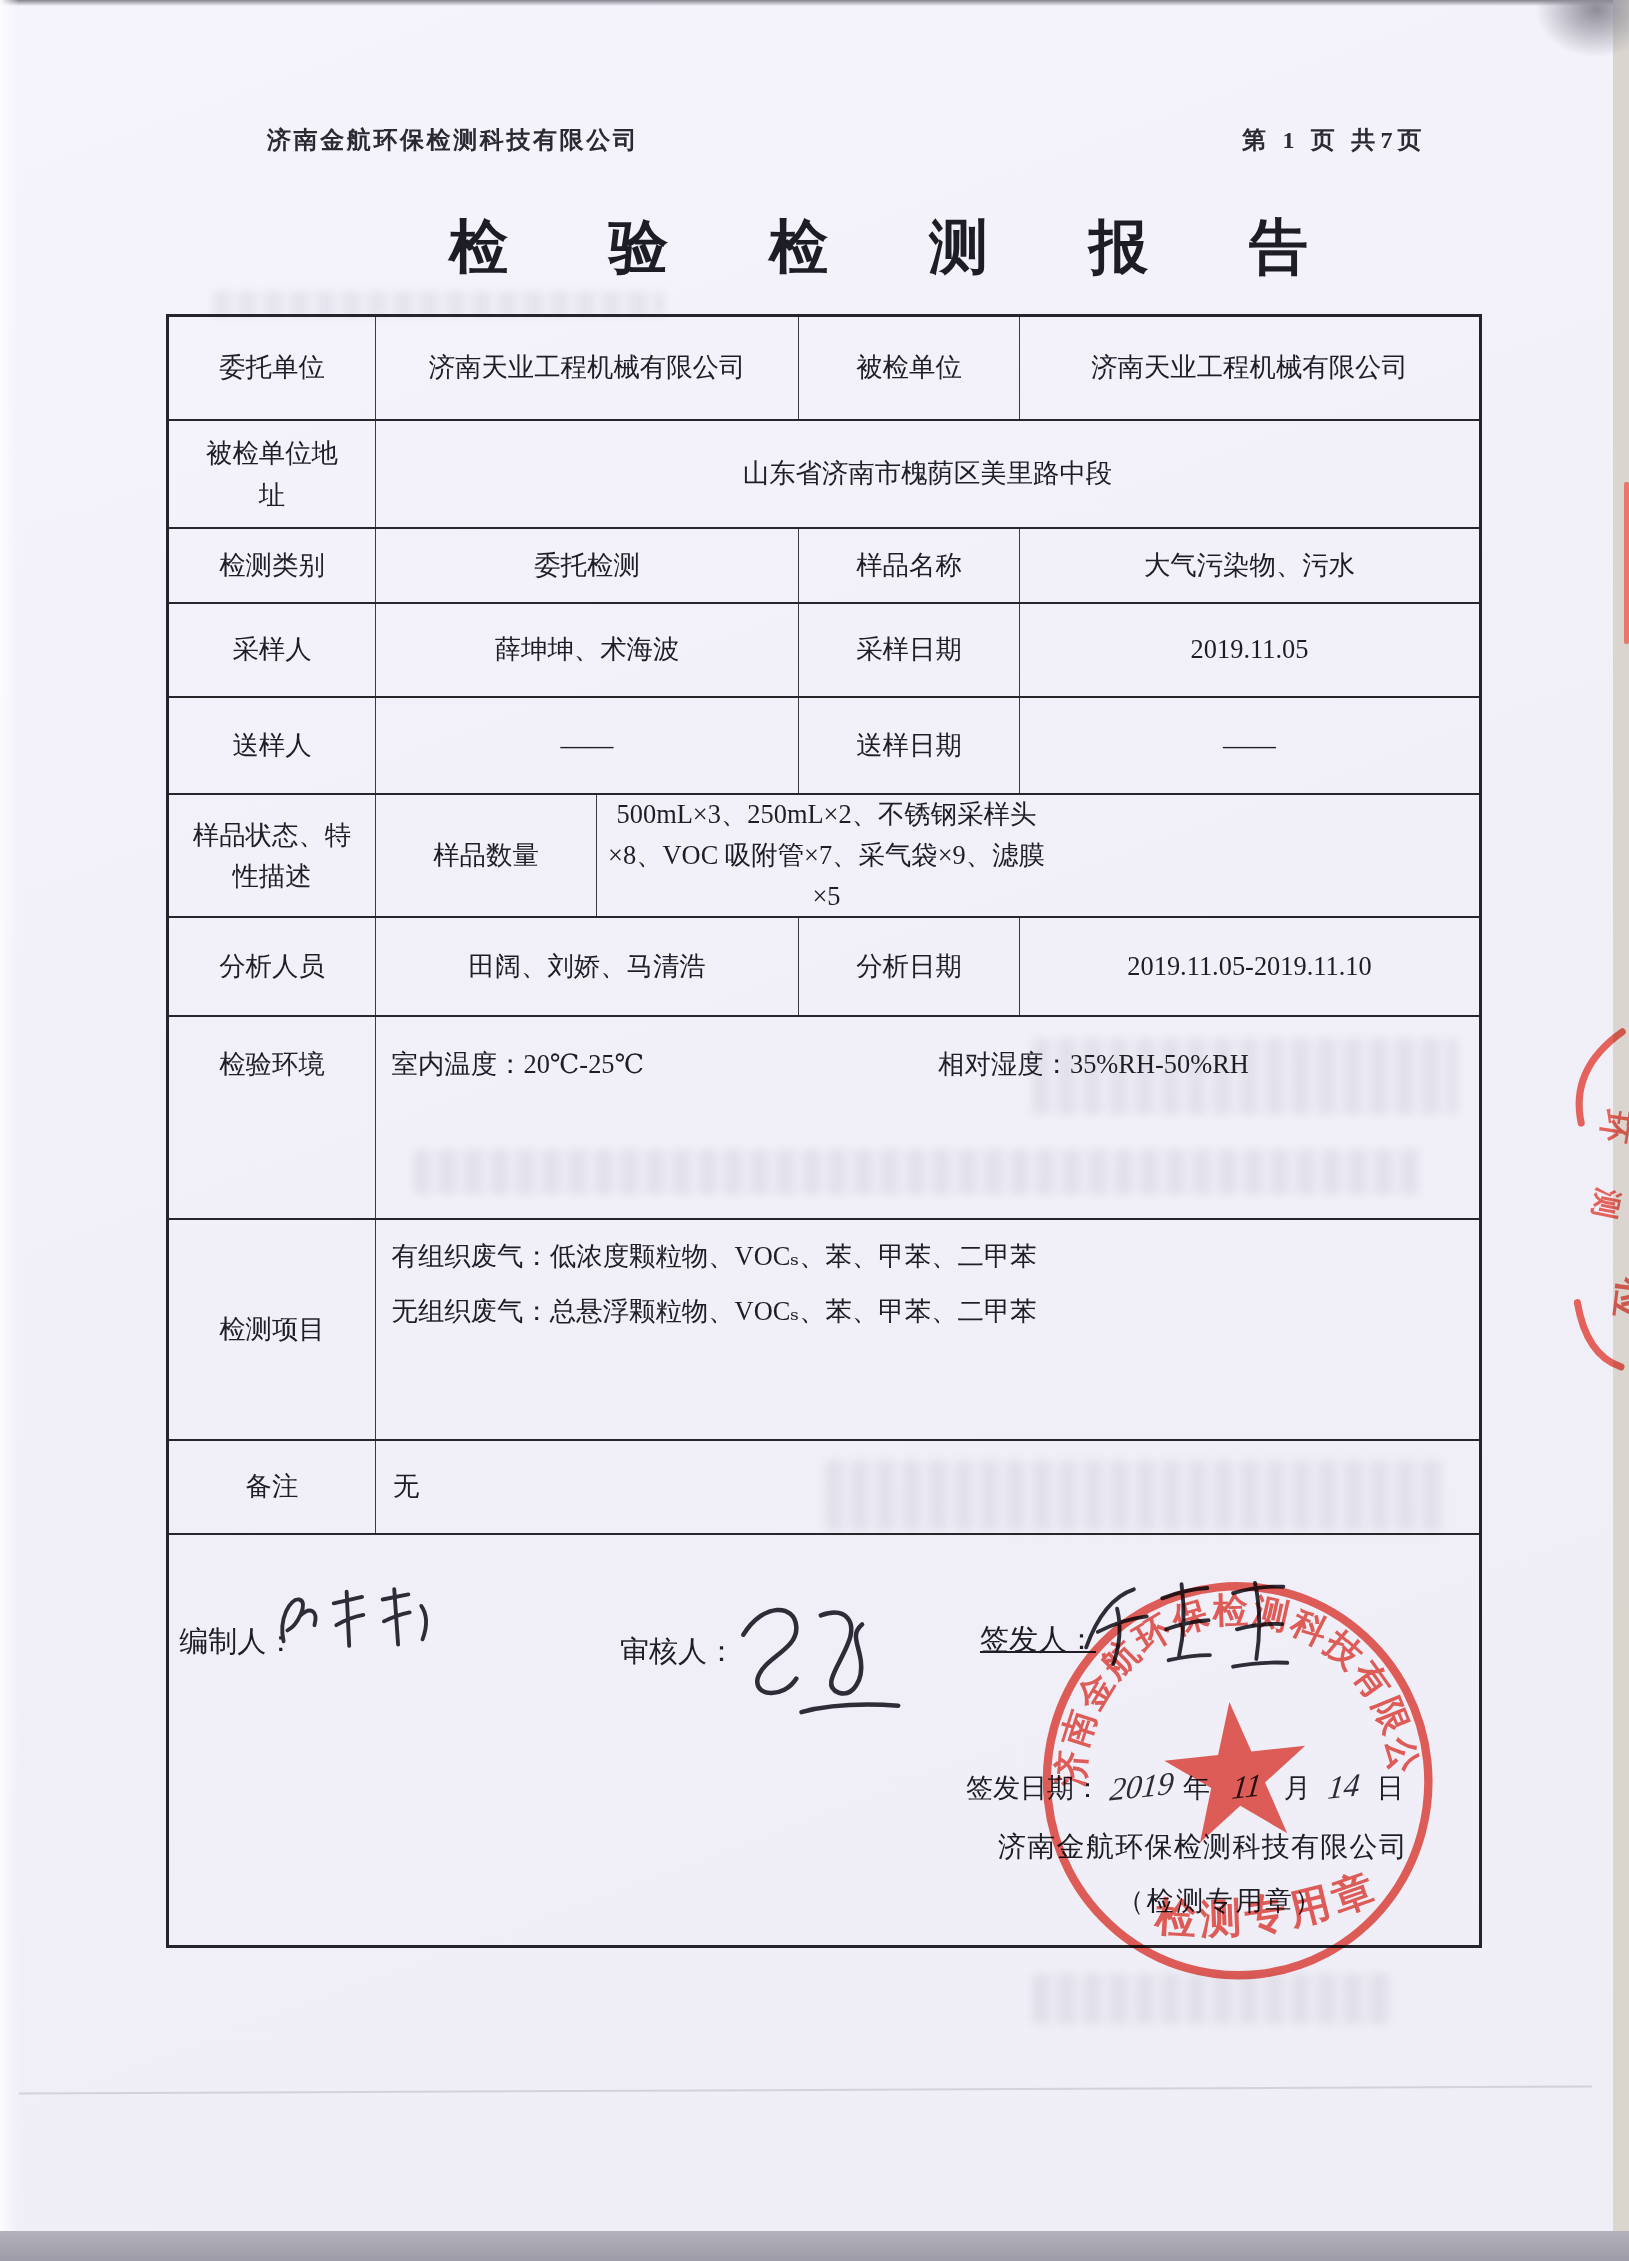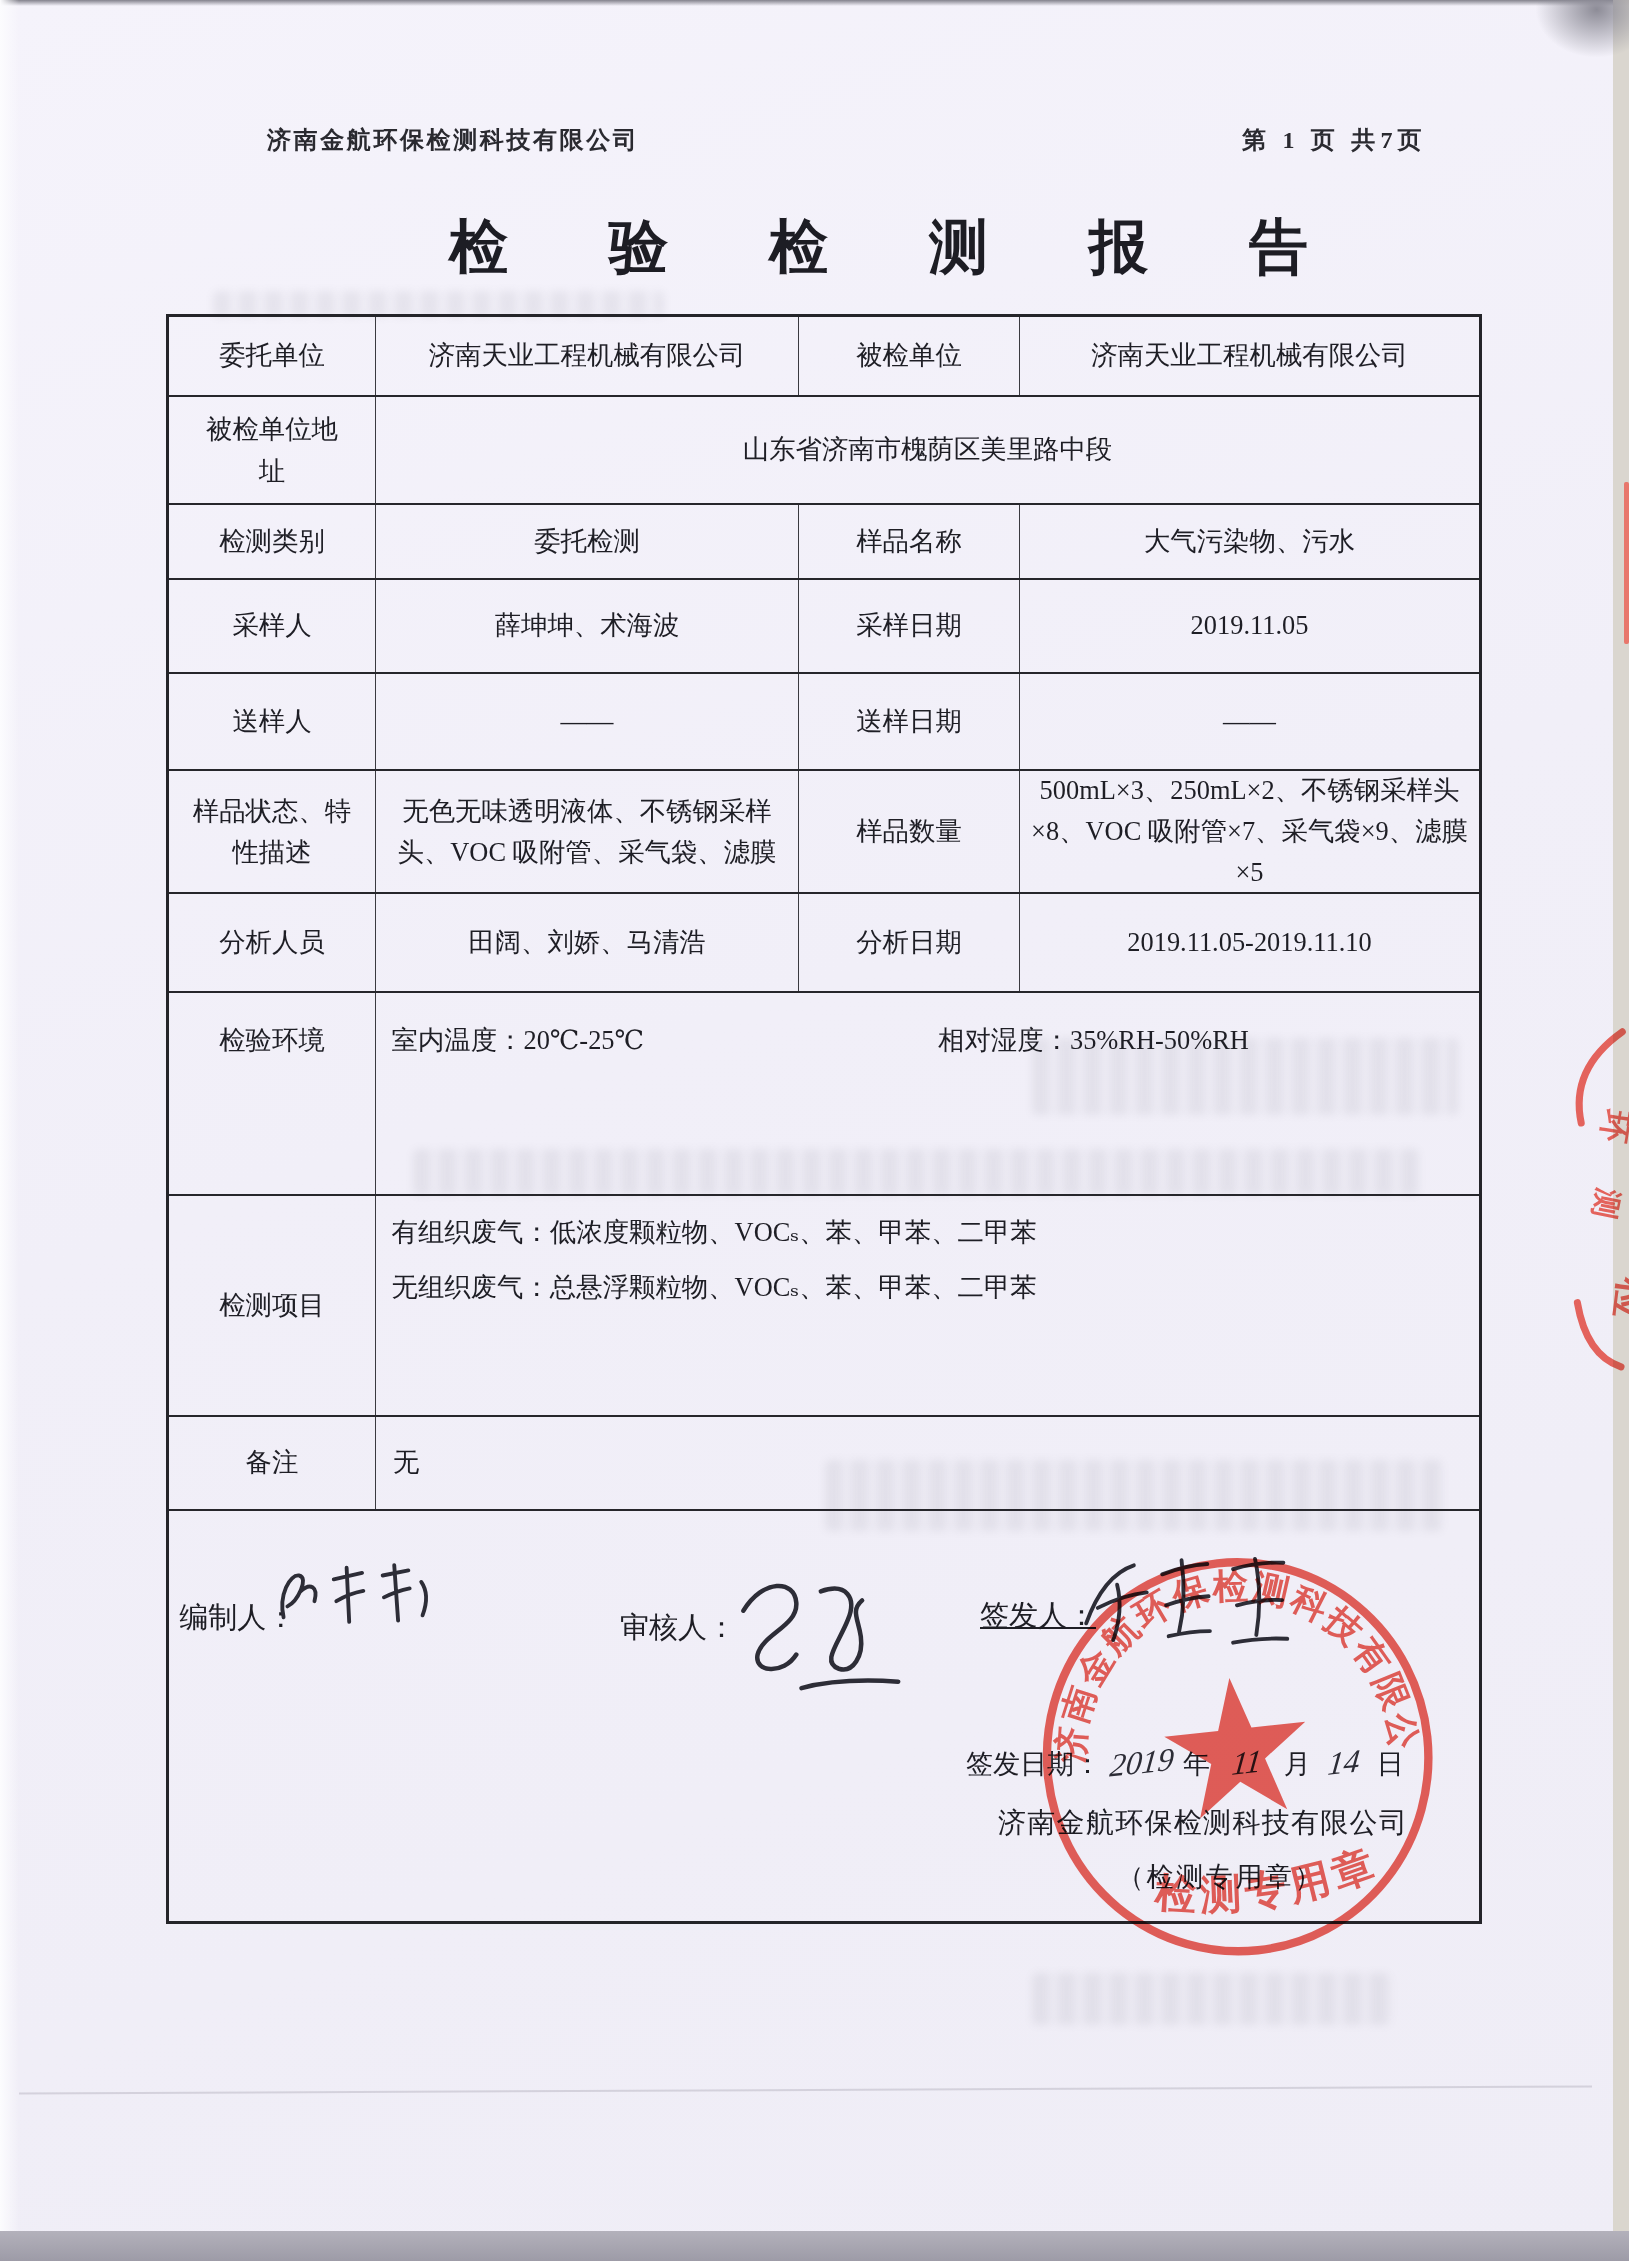--- a/index.html
+++ b/index.html
@@ -42,21 +42,21 @@
         font-size:26.4px;line-height:1.5;text-align:center;color:#1e1e25;
         padding:3.9px 7.7px;}
   .cell + .cell{border-left:1.9px solid #3a3a40;}
   .c1{width:206px;flex:none;}
   .c2{width:423px;flex:none;}
   .c3{width:221px;flex:none;}
   .c4{width:460px;flex:none;}
   .cspan{flex:1;text-align:center;}
   .wrap5 span{display:inline-block;max-width:141px;line-height:1.6;}
   .wrap6 span{display:inline-block;max-width:165px;line-height:1.55;}
-  .h0{height:78px}.h1{height:106px}.h2{height:73px}.h3{height:92px}
+  .h0{height:102px}.h1{height:106px}.h2{height:73px}.h3{height:92px}
   .h4{height:95px}.h5{height:121px}.h6{height:97px}.h7{height:201px}
   .h8{height:219px}.h9{height:92px}.hsig{height:410px}
   .env-cell{position:relative;align-items:flex-start;justify-content:flex-start;}
   .env-temp{position:absolute;left:15.5px;top:28px;white-space:nowrap;}
   .env-hum{position:absolute;left:562px;top:28px;white-space:nowrap;}
   .proj-cell{flex-direction:column;align-items:flex-start;justify-content:flex-start;
              padding:9px 6.4px 0 15.5px;text-align:left;}
   .proj-cell div{line-height:55px;white-space:nowrap;}
   .left-cell{justify-content:flex-start;text-align:left;padding-left:17px;}
   
@@ -136,21 +136,20 @@
       <div class="cell c1">送样人</div>
       <div class="cell c2">——</div>
       <div class="cell c3">送样日期</div>
       <div class="cell c4">——</div>
     </div>
 
     <div class="row h5">
       <div class="cell c1 wrap6">
           <span>样品状态、特性描述</span>
         </div>
-      <div class="cell c2" style="line-height:1.55;">无色无味透明液体、不锈钢采样头、VOC 吸附管、采气袋、滤膜</div>
       <div class="cell c3">样品数量</div>
       <div class="cell c4" style="line-height:1.55;">500mL×3、250mL×2、不锈钢采样头×8、VOC 吸附管×7、采气袋×9、滤膜×5</div>
     </div>
 
     <div class="row h6">
       <div class="cell c1">分析人员</div>
       <div class="cell c2">田阔、刘娇、马清浩</div>
       <div class="cell c3">分析日期</div>
       <div class="cell c4">2019.11.05-2019.11.10</div>
     </div>

